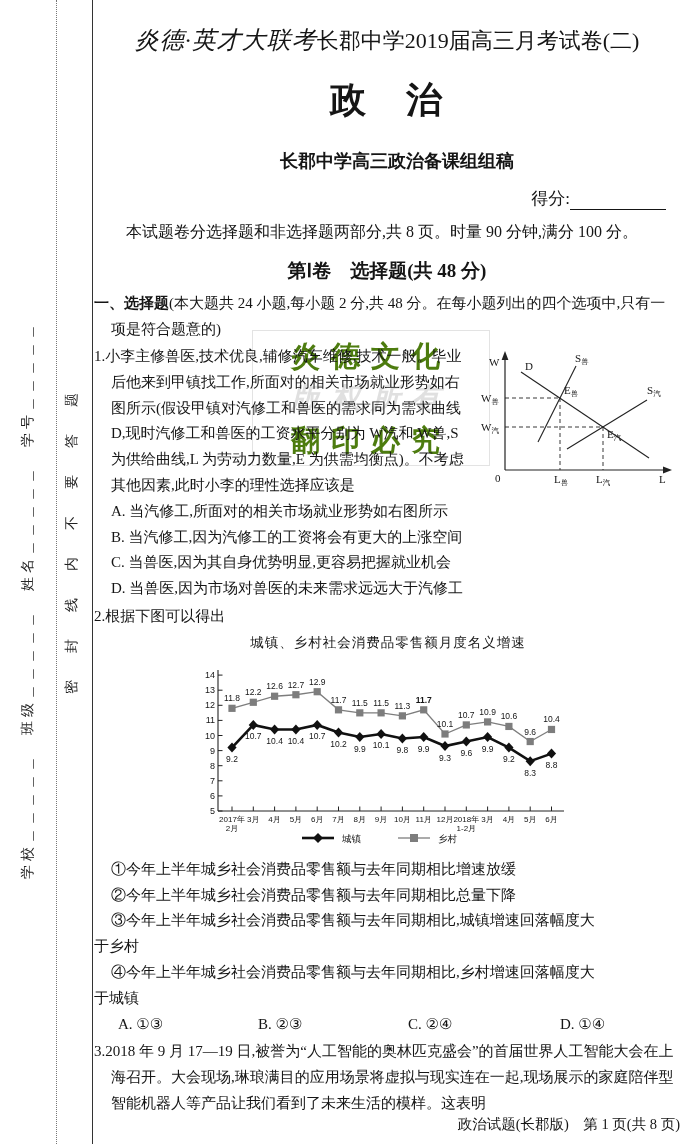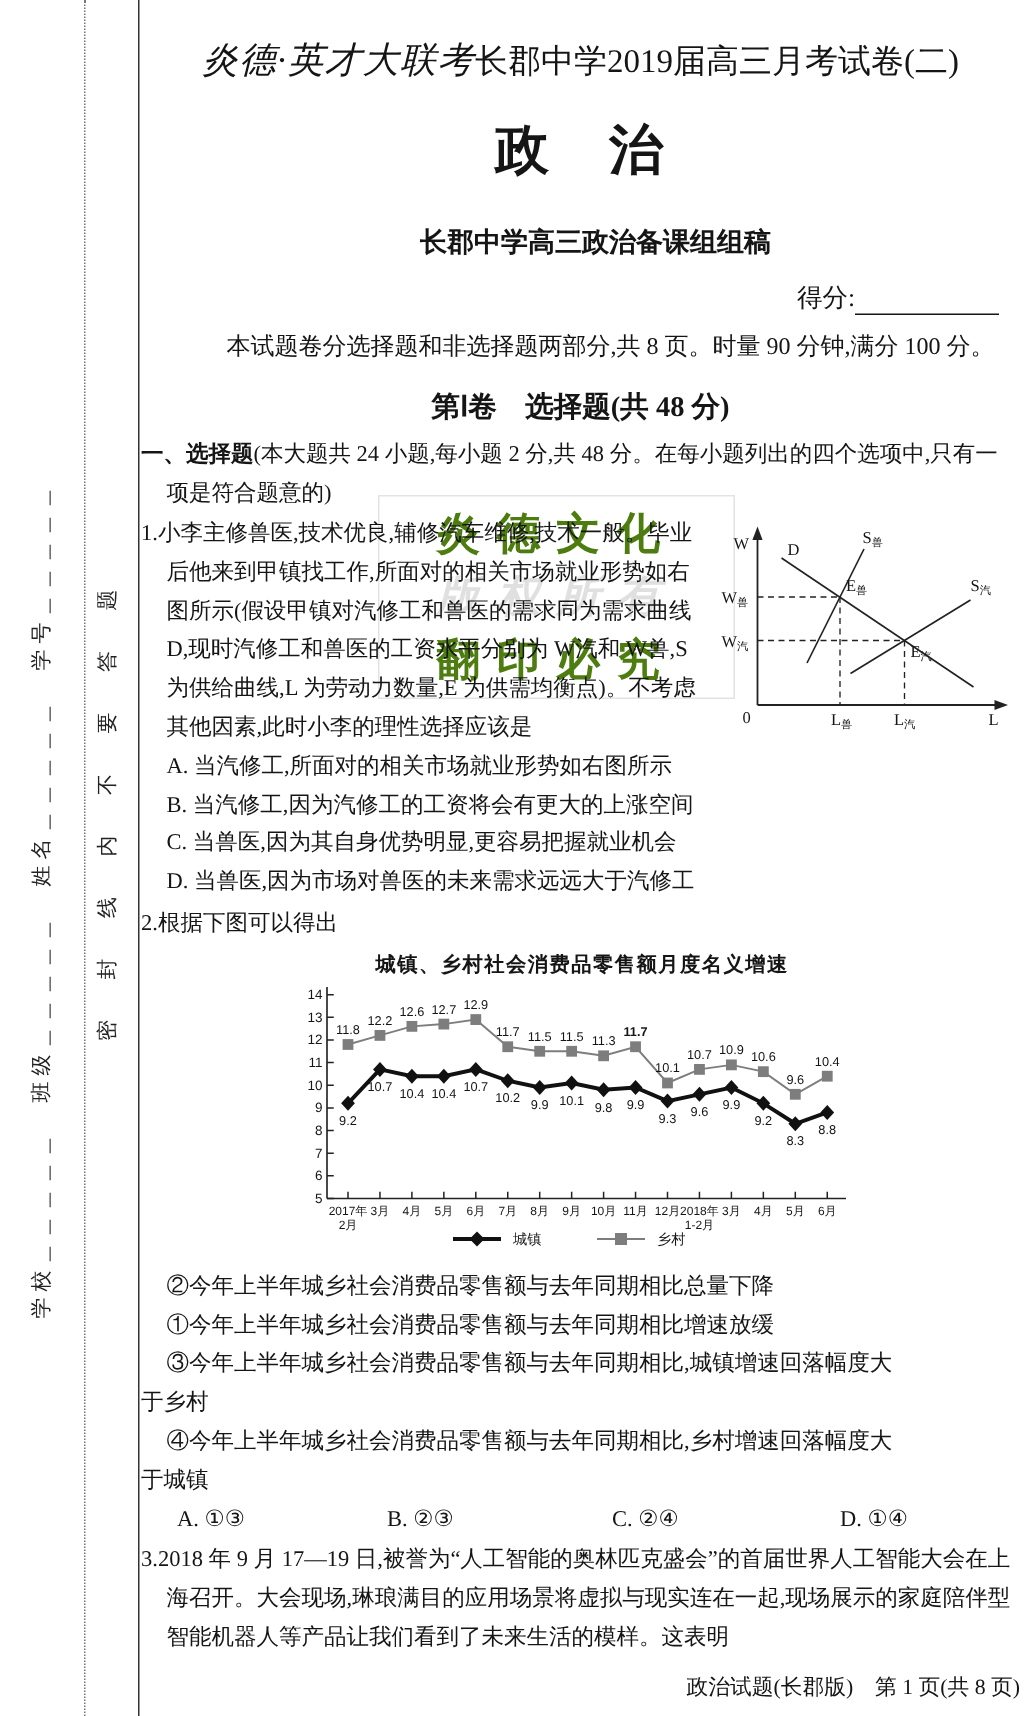--- a/index.html
+++ b/index.html
@@ -21,34 +21,34 @@
   
   .content{position:absolute;left:94px;top:0;width:586px;z-index:1;}
   .header{text-align:center;margin-top:24px;font-size:22px;}
   .brand{font-weight:normal;font-style:italic;font-size:24px;letter-spacing:1px;}
   .header-rest{font-size:22px;}
   .paper-title{text-align:center;font-size:36px;font-weight:bold;margin-top:20px;letter-spacing:2px;}
   .subtitle{text-align:center;font-size:18px;font-weight:bold;margin-top:24px;
             font-family:"Liberation Sans",sans-serif;padding-left:20px;}
   .score-row{text-align:right;padding-right:14px;margin-top:14px;font-size:17px;}
   .score-line{display:inline-block;width:96px;border-bottom:1px solid #151515;height:1.05em;vertical-align:bottom;}
-  .intro{font-size:16px;line-height:1.75;text-indent:2em;margin-top:8px;padding-left:25px;}
+  .intro{font-size:16px;line-height:1.75;text-indent:2em;margin-top:8px;}
   .section-title{text-align:center;font-size:19px;font-weight:bold;margin:12px 0 6px;}
   .part-head{font-size:15px;line-height:1.7;padding-left:17px;text-indent:-17px;}
   .part-head b{font-family:"Liberation Sans",sans-serif;}
   .question{font-size:15px;line-height:1.72;padding-left:17px;text-indent:-17px;margin-top:2px;}
   .opt{font-size:15px;line-height:1.72;padding-left:17px;}
   .stmt{font-size:15px;line-height:1.72;max-width:505px;text-indent:17px;}
   .ans-row{display:grid;grid-template-columns:140px 150px 152px 1fr;padding-left:24px;
            font-size:15px;line-height:1.72;}
   .q1-diagram{float:right;margin:2px 0 2px 6px;}
   .q1-diagram text{font-size:11px;font-family:"Liberation Serif",serif;fill:#151515;}
   .q1-diagram .sub{font-size:7.5px;}
   .chart-wrap{margin:4px 0 2px 108px;width:372px;}
-  .chart-title{font-weight:bold;font-size:13.5px;text-align:center;margin-bottom:1px;
+  .chart-title{font-weight:normal;font-size:13.5px;text-align:center;margin-bottom:13px;
                font-family:"Liberation Sans",sans-serif;letter-spacing:1px;}
   .chart-svg text{font-family:"Liberation Sans",sans-serif;fill:#151515;}
   .footer{position:absolute;bottom:10px;left:94px;width:586px;text-align:right;
           font-size:14.5px;z-index:1;}
 </style>
 </head>
 <body>
 
 <div class="page">
 
@@ -243,22 +243,22 @@
           <path d="M 349.5 83.61999999999999 L 354.1 88.61999999999999 L 349.5 93.61999999999999 L 344.9 88.61999999999999 Z" fill="#111111"></path>
           <text x="349.5" y="103.11999999999999" text-anchor="middle" font-size="8.5" font-weight="normal">8.8</text>
           <line x1="100" y1="173" x2="132" y2="173" stroke="#111111" stroke-width="2.6"></line>
           <path d="M 116 168 L 121 173 L 116 178 L 111 173 Z" fill="#111111"></path>
           <text x="140" y="176.5" font-size="9.5">城镇</text>
           <line x1="196" y1="173" x2="228" y2="173" stroke="#7d7d7d" stroke-width="1.3"></line>
           <rect x="208" y="169" width="8" height="8" fill="#7d7d7d"></rect>
           <text x="236" y="176.5" font-size="9.5">乡村</text>
         </svg>
     </div>
+    <div class="stmt">①今年上半年城乡社会消费品零售额与去年同期相比增速放缓</div>
     <div class="stmt">②今年上半年城乡社会消费品零售额与去年同期相比总量下降</div>
-    <div class="stmt">①今年上半年城乡社会消费品零售额与去年同期相比增速放缓</div>
     <div class="stmt">③今年上半年城乡社会消费品零售额与去年同期相比,城镇增速回落幅度大于乡村</div>
     <div class="stmt">④今年上半年城乡社会消费品零售额与去年同期相比,乡村增速回落幅度大于城镇</div>
     <div class="ans-row">
       <span>A. ①③</span>
       <span>B. ②③</span>
       <span>C. ②④</span>
       <span>D. ①④</span>
     </div>
 
     <div class="question">

